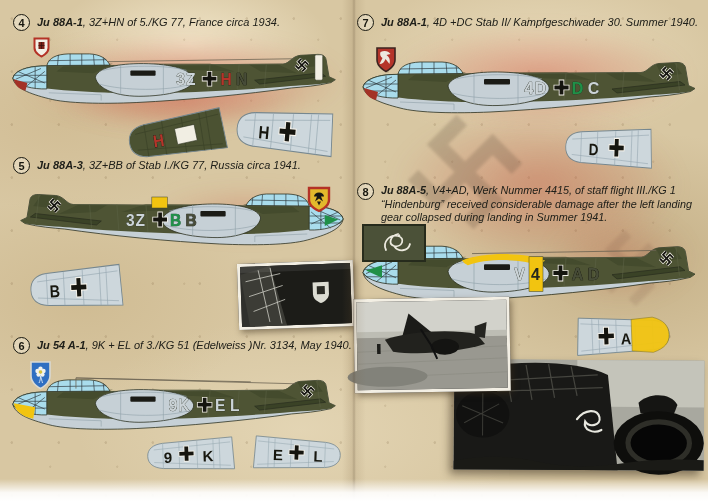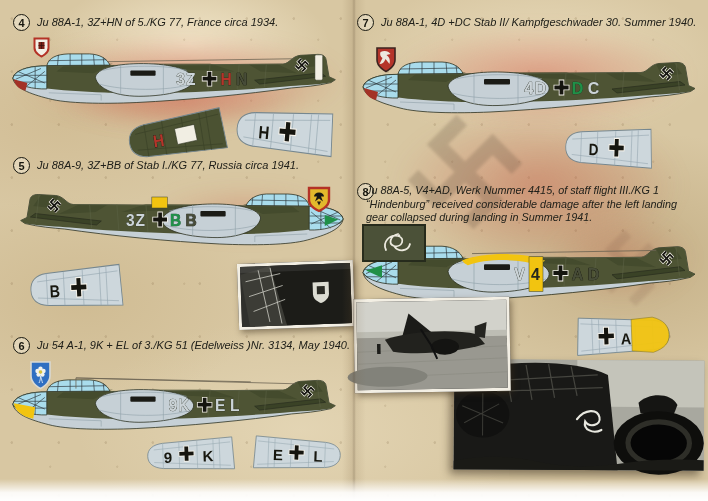--- a/index.html
+++ b/index.html
@@ -21,21 +21,21 @@
     background-size:47px 53px,67px 61px}
   .blotch{position:absolute;z-index:1;border-radius:50%;filter:blur(9px)}
   .wm{position:absolute;z-index:1}
   .fold{position:absolute;z-index:7;top:0;bottom:0;left:342px;width:24px;pointer-events:none;background:
     linear-gradient(90deg, rgba(120,95,60,0), rgba(120,95,60,.16) 42%, rgba(85,65,40,.30) 50%, rgba(120,95,60,.12) 58%, rgba(120,95,60,0))}
   .fade-bottom{position:absolute;z-index:9;left:0;right:0;bottom:0;height:22px;background:
     linear-gradient(to bottom, rgba(255,255,255,0), rgba(255,255,255,.9) 62%, #fff)}
 
   
   .entry-title{position:absolute;z-index:6;font-size:11px;font-style:italic;color:#20201a;line-height:13.5px;white-space:nowrap}
-  .entry-title .tb{font-weight:normal}
+  .entry-title .tb{font-weight:bold}
   .entry-title.wrap{white-space:normal;width:324px;font-size:10.8px}
   .numchip{position:absolute;z-index:6;width:17px;height:17px;border:1.7px solid #17170f;border-radius:50%;
     display:flex;align-items:center;justify-content:center;font-weight:bold;font-size:11px;color:#17170f;
     background:rgba(245,238,220,.45)}
 
   
   .plane{position:absolute;z-index:2}
   .wing{position:absolute;z-index:3}
   .badge{position:absolute;z-index:4}
   .photo{position:absolute;border:3px solid #f3efe4;box-shadow:2px 3px 6px rgba(60,45,25,.5);background:#222}
@@ -178,21 +178,21 @@
   <svg class="wing" viewBox="0 0 100 40" preserveAspectRatio="none" style="left:234px;top:108px;width:100px;height:48px;transform:rotate(5deg)">
     <use href="#sym-wing" width="100" height="40"></use>
     <text class="wcode ck" text-anchor="middle" x="30" y="27">H</text>
     <use href="#sym-cross" x="44" y="10" width="19" height="19"></use>
   </svg>
 
   <div class="numchip" style="left:13px;top:157px">
       <span>5</span>
     </div>
   <div class="entry-title" style="left:37px;top:159px">
-    <span class="tb">Ju 88A-9</span><span>, 3Z+BB of Stab I./KG 77, Russia circa 1941.</span>
+    <span class="tb">Ju 88A-3</span><span>, 3Z+BB of Stab I./KG 77, Russia circa 1941.</span>
   </div>
 
   <svg class="badge" viewBox="0 0 24 27" style="left:307px;top:186px;width:24px;height:27px">
     <path d="M2,2 L22,2 L22,14 C22,21 12,25 12,25 C12,25 2,21 2,14 Z" fill="#e3b92c" stroke="#b43226" stroke-width="2.4"></path>
     <path d="M12,6.5 C9,6.5 7,8.5 7,10.5 L10,10.5 L8,15.5 L12,12.5 L16,15.5 L14,10.5 L17,10.5 C17,8.5 15,6.5 12,6.5 Z" fill="#191914"></path>
     <path d="M10,15.5 L14,15.5 L12,19.5 Z" fill="#191914"></path>
   </svg>
 
   <svg class="plane" viewBox="0 0 350 74" preserveAspectRatio="none" style="left:10px;top:190px;width:340px;height:74px">
     <g transform="translate(350,0) scale(-1,1)">
@@ -293,21 +293,21 @@
 
   <svg class="wing" viewBox="0 0 100 40" preserveAspectRatio="none" style="left:563px;top:126px;width:90px;height:44px;transform:rotate(2deg)">
     <use href="#sym-wing" width="100" height="40"></use>
     <text class="wcode ck" text-anchor="middle" x="34" y="27">D</text>
     <use href="#sym-cross" x="50" y="10" width="19" height="19"></use>
   </svg>
 
   <div class="numchip" style="left:357px;top:183px">
       <span>8</span>
     </div>
-  <div class="entry-title wrap" style="left:366px;top:184px">
+  <div class="entry-title wrap" style="left:381px;top:184px">
     <span class="tb">Ju 88A-5</span><span>, V4+AD, Werk Nummer 4415, of staff flight III./KG 1 “Hindenburg” received considerable damage after the left landing gear collapsed during landing in Summer 1941.</span>
   </div>
 
   <svg class="badge" viewBox="0 0 64 38" style="left:362px;top:224px;width:64px;height:38px">
     <rect x="1" y="1" width="62" height="36" fill="#4b5138" stroke="#262b1c" stroke-width="2"></rect>
     <path d="M24,26 C20,18 28,10 36,12 C44,14 40,24 32,22 C26,20 28,12 36,10 M32,22 C36,28 46,28 48,20" stroke="#eceadf" stroke-width="1.8" fill="none" stroke-linecap="round"></path>
     <circle cx="37" cy="11.5" r="1.2" fill="#eceadf"></circle>
   </svg>
 
   <svg class="plane" viewBox="0 0 350 74" preserveAspectRatio="none" style="left:356px;top:242px;width:350px;height:78px">

